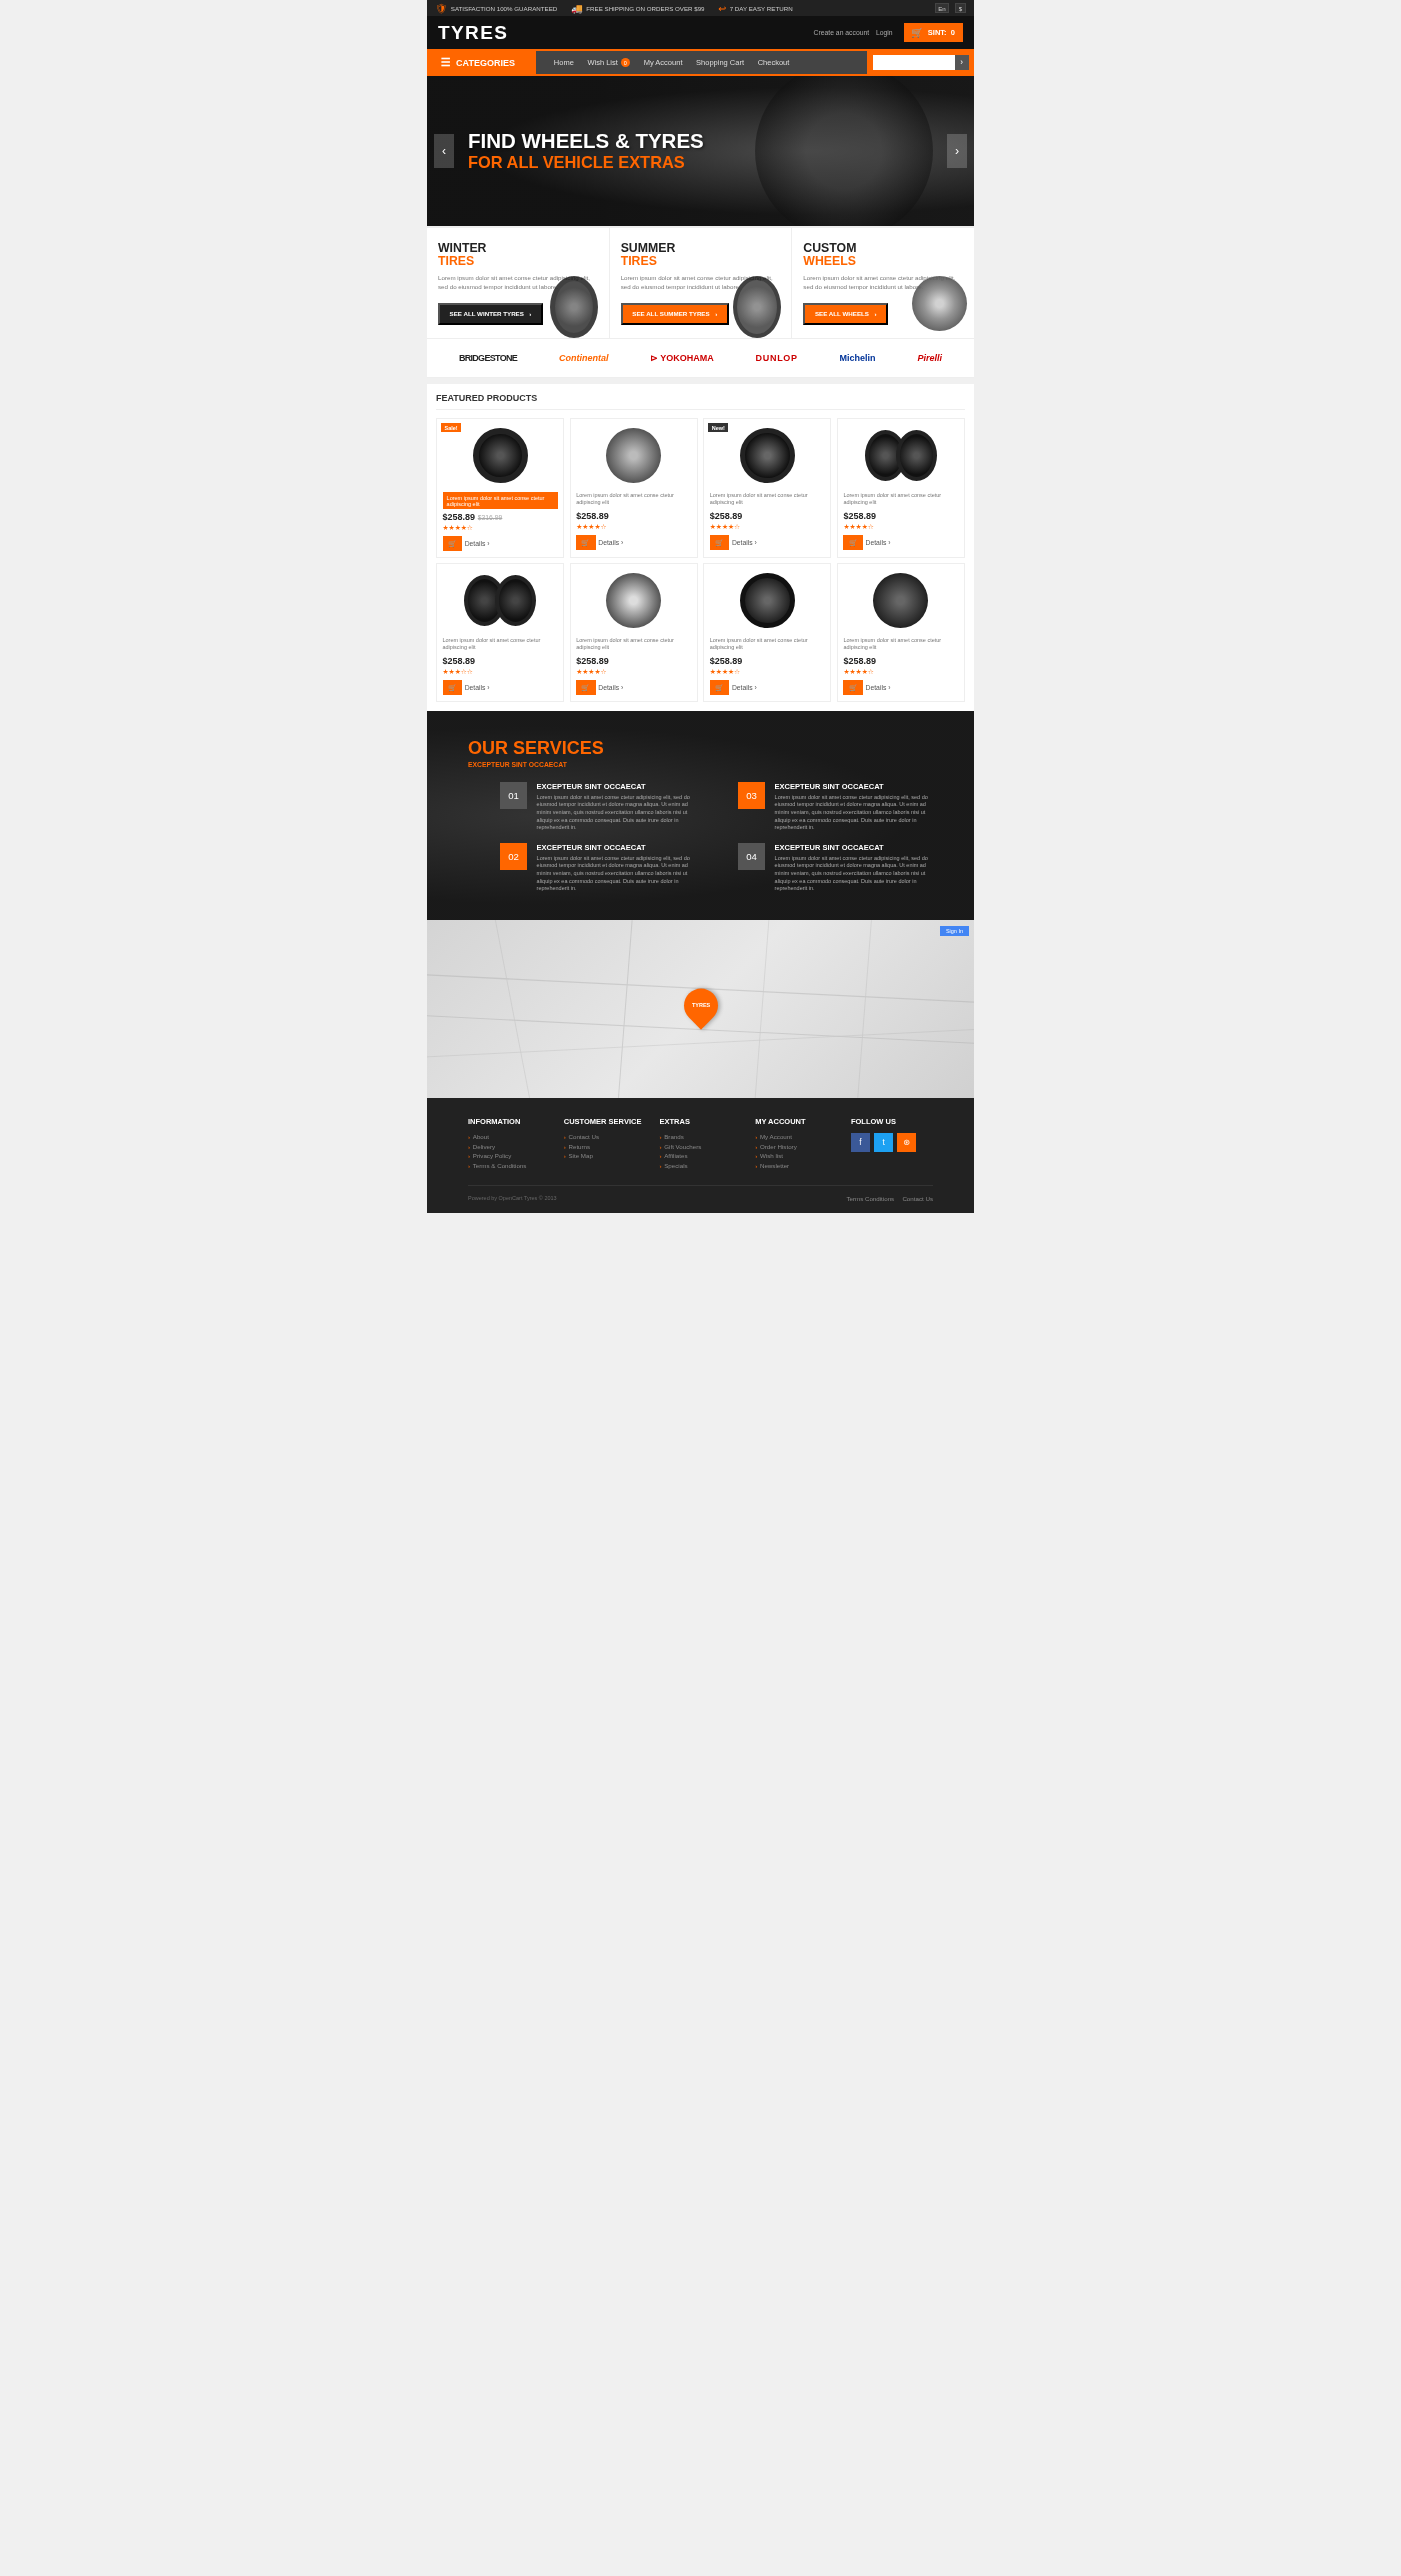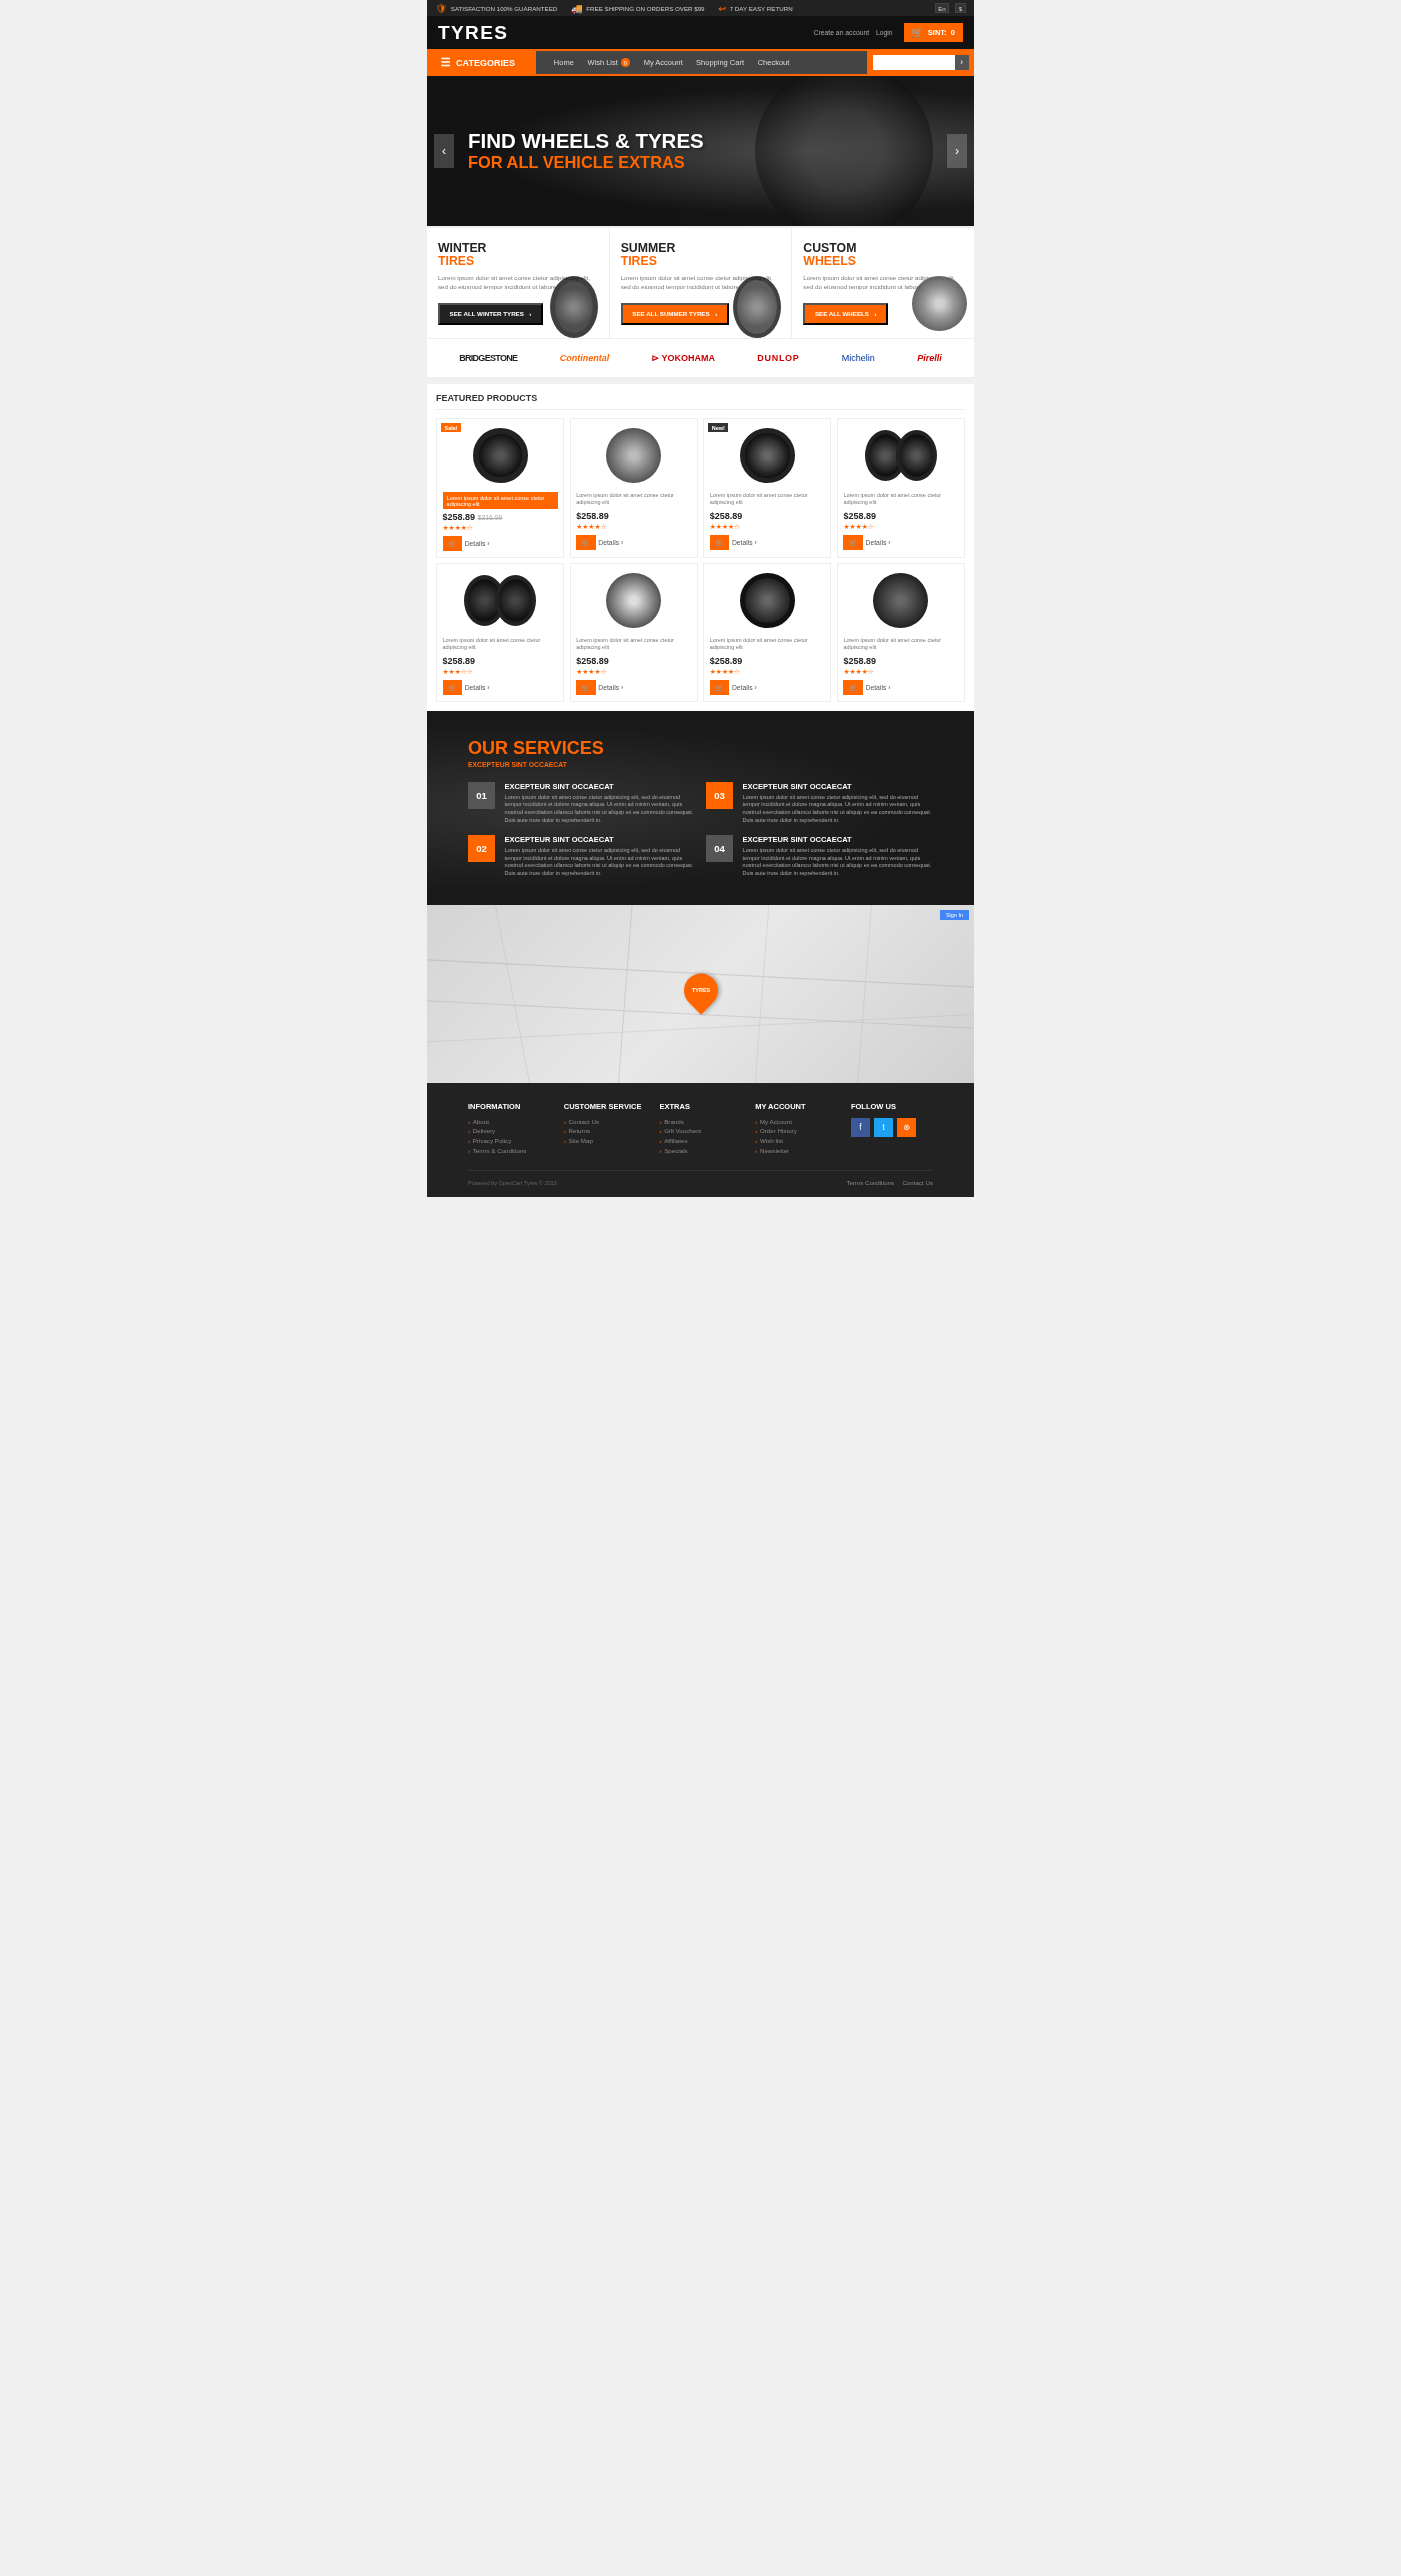--- a/index.html
+++ b/index.html
@@ -57,21 +57,21 @@
     .tyre-circle { width: 48px; height: 62px; border-radius: 50%; background: radial-gradient(circle, #555 20%, #111 80%); opacity: 0.8; }
     .wheel-circle { width: 55px; height: 55px; border-radius: 50%; background: radial-gradient(circle, #999 20%, #444 70%); opacity: 0.9; margin-bottom: 6.8px; }
 
     
     .brands { background: #fff; padding: 11px; display: flex; align-items: center; justify-content: space-around; border-top: 0.7px solid #eee; border-bottom: 0.7px solid #eee; }
     .brand-item { padding: 2.7px 8.2px; display: flex; align-items: center; }
     .brand-bridgestone { font-weight: 900; font-size: 9px; color: #222; letter-spacing: -0.7px; }
     .brand-continental { font-weight: 900; font-size: 9px; color: #ff6600; font-style: italic; }
     .brand-yokohama { font-weight: 900; font-size: 9px; color: #cc0000; }
     .brand-dunlop { font-weight: 900; font-size: 9px; color: #cc0000; letter-spacing: 0.7px; }
-    .brand-michelin { font-weight: 400; font-size: 9px; color: #003399; }
+    .brand-michelin { font-weight: 700; font-size: 9px; color: #003399; }
     .brand-pirelli { font-weight: 900; font-size: 9px; color: #cc0000; font-style: italic; }
 
     
     .featured { background: #fff; margin-top: 6.8px; padding: 9px; }
     .featured-title { font-size: 9px; font-weight: bold; color: #333; border-bottom: 0.7px solid #eee; padding-bottom: 5.5px; margin-bottom: 8.2px; }
     .products-grid { display: grid; grid-template-columns: repeat(4, 1fr); gap: 5.5px; }
     .product-card { border: 0.7px solid #eee; background: #fff; padding: 5.5px; position: relative; }
     .product-badge { position: absolute; top: 4.1px; left: 4.1px; background: #ff6600; color: #fff; font-size: 5.5px; font-weight: bold; padding: 1.4px 3.4px; z-index: 2; }
     .product-badge-new { background: #333; }
     .product-img { width: 100%; height: 62px; display: flex; align-items: center; justify-content: center; margin-bottom: 5.5px; }
@@ -85,21 +85,21 @@
     .btn-details { background: none; border: none; color: #555; font-size: 6.8px; cursor: pointer; display: flex; align-items: center; gap: 1.4px; }
 
     
     .services { background: #222; padding: 27px 41px; position: relative; overflow: hidden; }
     .services-bg { position: absolute; left: 0; top: 0; width: 100%; height: 100%; background: radial-gradient(ellipse at 20% 50%, #444 0%, #111 60%); opacity: 0.5; }
     .services-title { position: relative; z-index: 2; font-size: 18px; font-weight: 900; color: #fff; margin-bottom: 2.7px; }
     .services-title span { color: #ff6600; }
     .services-subtitle { position: relative; z-index: 2; color: #ff6600; font-size: 6.8px; font-weight: bold; text-transform: uppercase; margin-bottom: 13.7px; }
     .services-grid { position: relative; z-index: 2; display: grid; grid-template-columns: 1fr 1fr; gap: 11px; }
     .service-item { display: flex; gap: 9.6px; }
-    .service-num { background: #555; color: #fff; width: 27px; height: 27px; display: flex; align-items: center; justify-content: center; font-size: 9.6px; font-weight: bold; flex-shrink: 0; }
+    .service-num { background: #555; color: #fff; width: 27px; height: 27px; display: flex; align-items: center; justify-content: center; font-size: 9.6px; font-weight: normal; flex-shrink: 0; margin-left: 32px; }
     .service-num-orange { background: #ff6600; }
     .service-text h4 { color: #fff; font-size: 7.5px; font-weight: bold; text-transform: uppercase; margin-bottom: 2.7px; }
     .service-text p { color: #aaa; font-size: 5.5px; line-height: 1.4; }
 
     
     .map-section { background: #e8e8e8; height: 178px; position: relative; overflow: hidden; }
     .map-bg { width: 100%; height: 100%; background: linear-gradient(135deg, #d4d4d4 0%, #e8e8e8 50%, #d0d0d0 100%); position: relative; }
     .map-pin { position: absolute; top: 50%; left: 50%; transform: translate(-50%, -60%); z-index: 2; }
     .map-pin-circle { width: 34px; height: 34px; background: #ff6600; border-radius: 50% 50% 50% 0; transform: rotate(-45deg); display: flex; align-items: center; justify-content: center; box-shadow: 1.4px 1.4px 4.1px rgba(0,0,0,0.3); }
     .map-pin-label { transform: rotate(45deg); color: #fff; font-size: 5.5px; font-weight: bold; text-align: center; }

